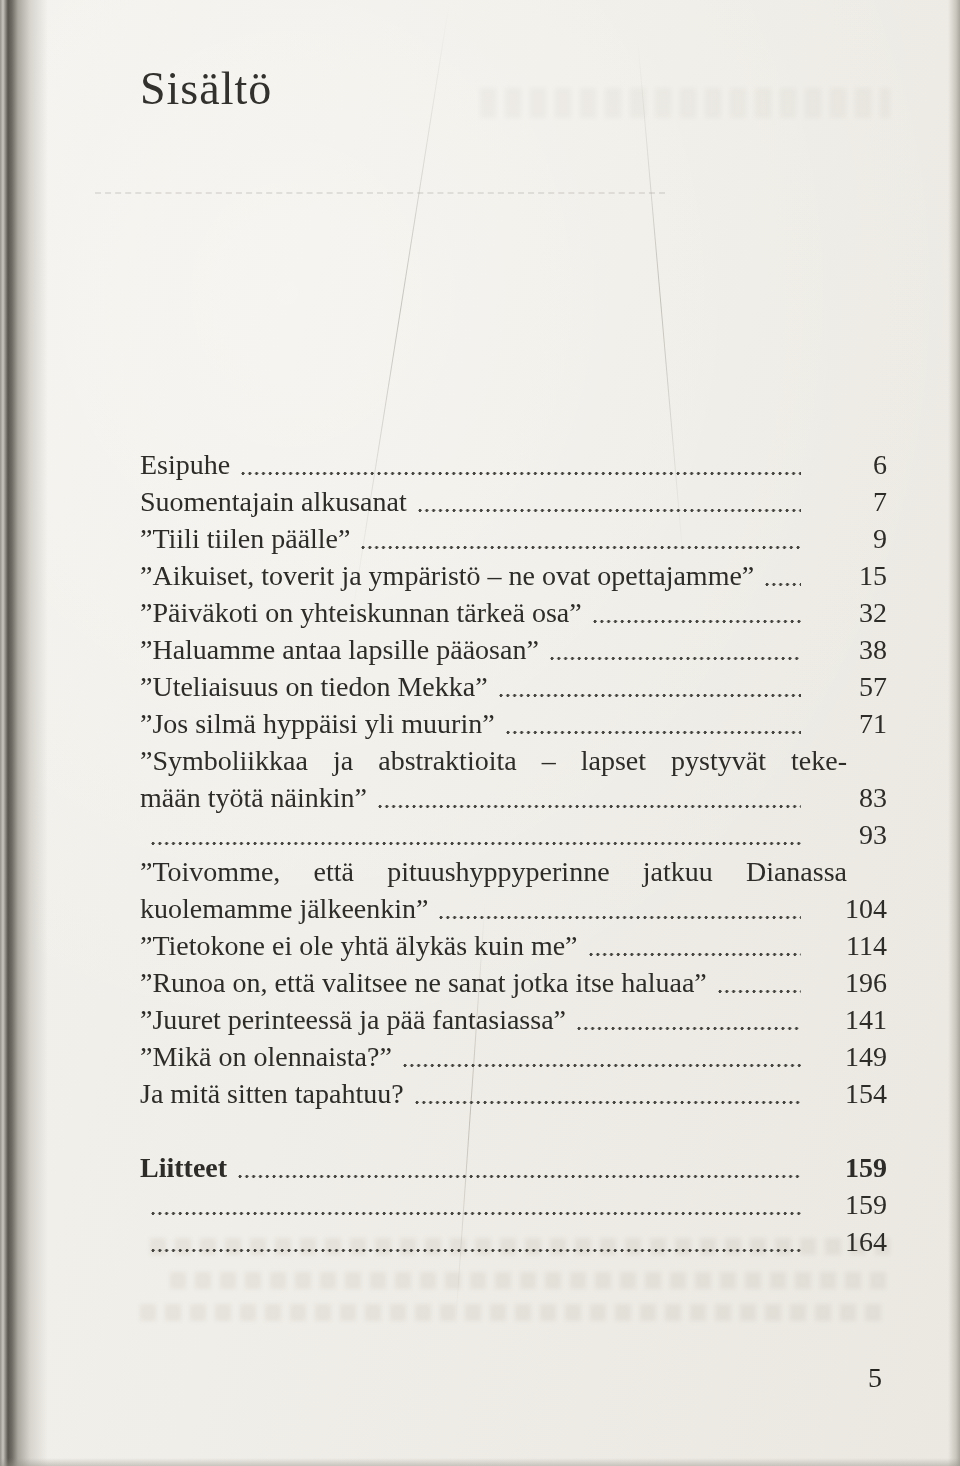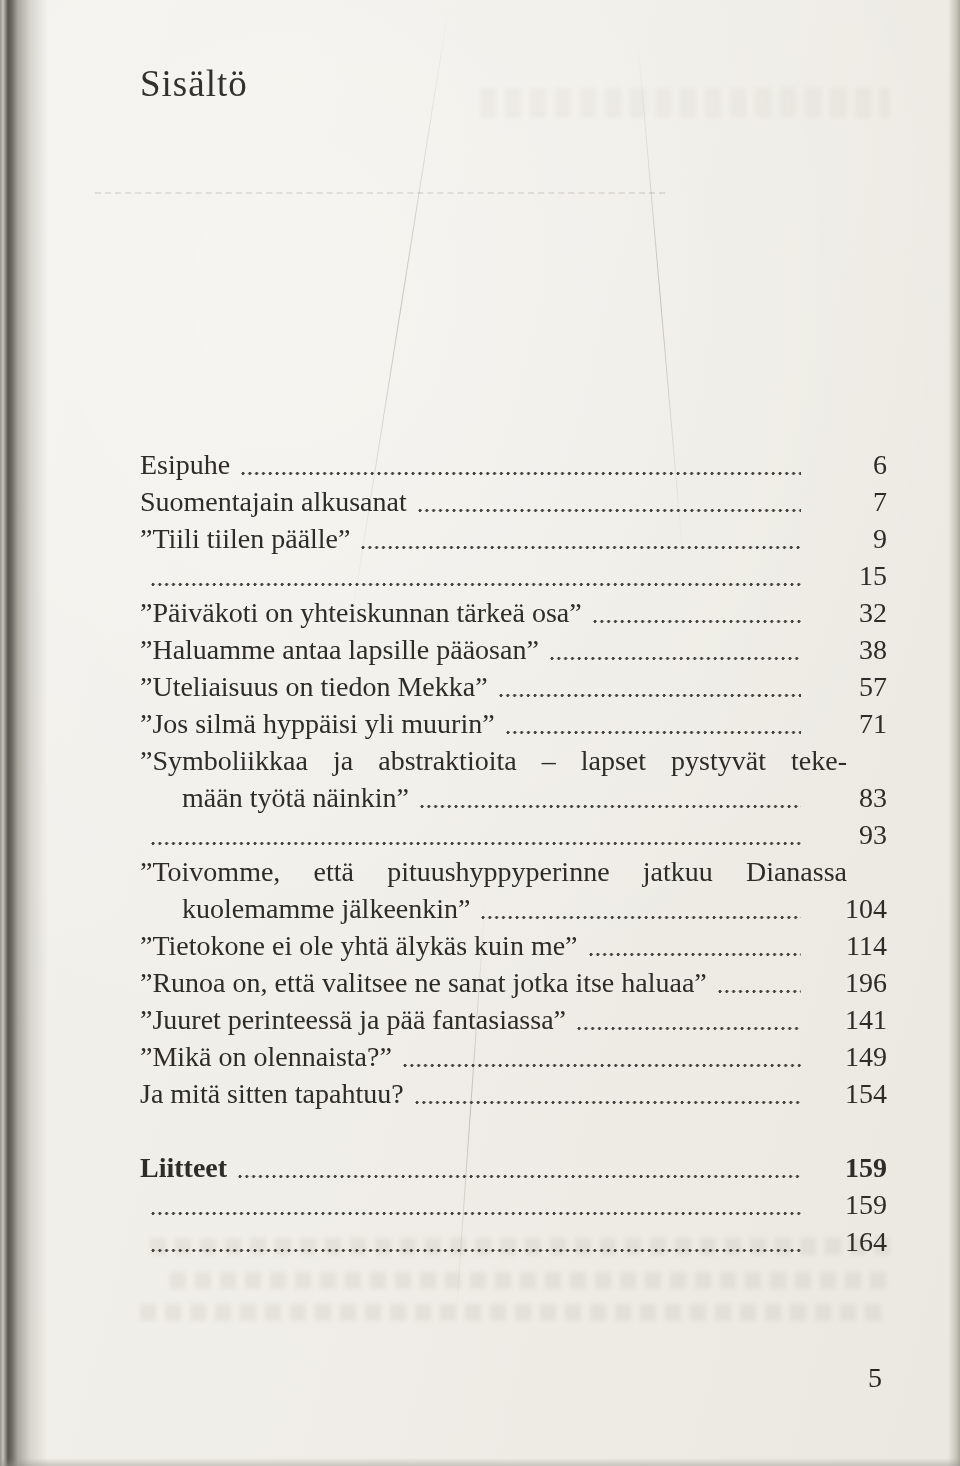--- a/index.html
+++ b/index.html
@@ -45,32 +45,32 @@
     position:absolute;pointer-events:none;height:0;
     border-top:2px dashed rgba(120,115,103,.16);filter:blur(.4px);
   }
   .scratch{
     position:absolute;pointer-events:none;width:1px;
     background:linear-gradient(rgba(110,106,96,0),rgba(110,106,96,.35),rgba(110,106,96,0));
   }
   
   .title{
     position:absolute;left:140px;top:62px;margin:0;
-    font-size:37px;font-weight:400;letter-spacing:1px;color:#33312d;
+    font-size:46px;font-weight:400;letter-spacing:1px;color:#33312d;
   }
   
   .toc{
     position:absolute;left:140px;top:446px;width:747px;
     font-size:28px;line-height:37px;
   }
   .toc-row{display:block;}
   .toc-row .fl{display:flex;align-items:center;}
   .toc-row.gap-before{margin-top:37px;font-weight:bold;}
   .lbl{flex:0 1 auto;white-space:nowrap;}
-  .lbl.cont{margin-left:42px;}
+  .lbl.cont{}
   .line1{
     width:100%;box-sizing:border-box;padding-right:40px;
     text-align:justify;text-align-last:justify;white-space:normal;
   }
   .leader{
     flex:1 1 auto;min-width:10px;height:5px;align-self:flex-end;
     margin:0 0 7px 11px;
     background-image:radial-gradient(circle at 2px 2.4px, #45433e 1.35px, rgba(0,0,0,0) 1.75px);
     background-size:6.8px 5px;background-repeat:repeat-x;background-position:left bottom;
   }
@@ -121,20 +121,21 @@
   <div class="toc-row">
     <div class="fl">
       <span class="lbl">”Tiili tiilen päälle”</span>
       <span class="leader"></span>
       <span class="pg">9</span>
     </div>
   </div>
 
   <div class="toc-row">
     <div class="fl">
+      <span class="lbl">”Aikuiset, toverit ja ympäristö – ne ovat opettajamme”</span>
       <span class="leader"></span>
       <span class="pg">15</span>
     </div>
   </div>
 
   <div class="toc-row">
     <div class="fl">
       <span class="lbl">”Päiväkoti on yhteiskunnan tärkeä osa”</span>
       <span class="leader"></span>
       <span class="pg">32</span>

